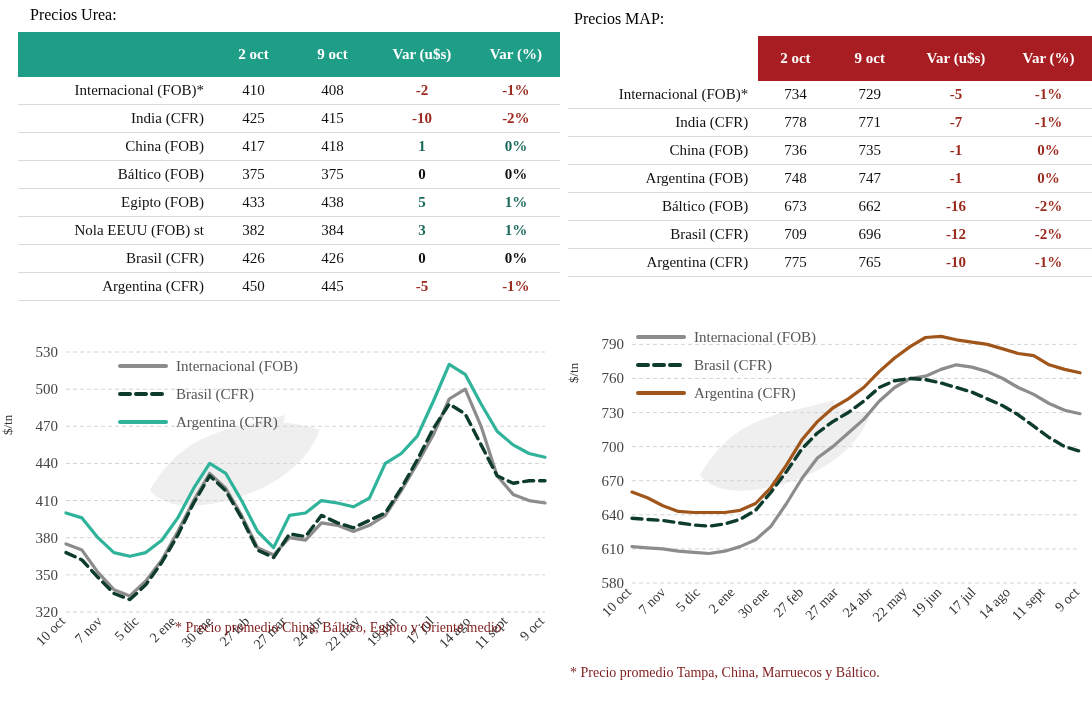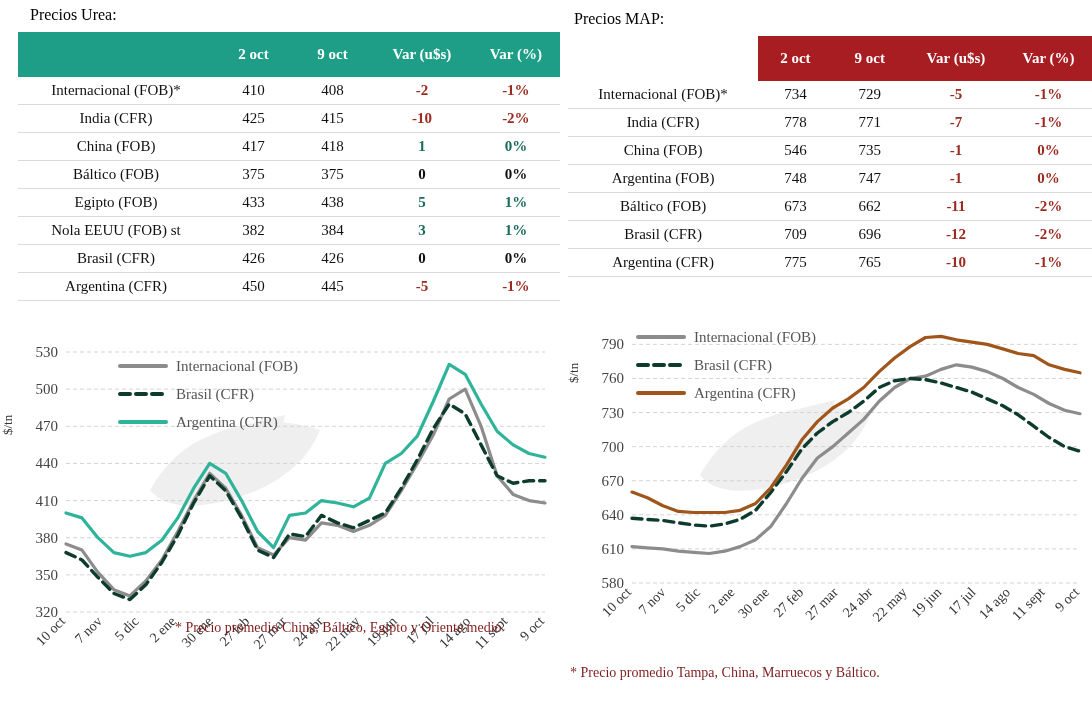--- a/index.html
+++ b/index.html
@@ -25,21 +25,21 @@
     padding:14px 10px;
     text-align:center;
     white-space:nowrap;
   }
   table.price td{
     padding:5px 10px;
     border-bottom:1px solid #d9d9d9;
     white-space:nowrap;
   }
   table.price tr:last-child td{border-bottom:1px solid #d9d9d9;}
-  td.name{text-align:center;color:#111;}
+  td.name{text-align:right;color:#111;}
   td.num{text-align:center;color:#111;}
   td.var{text-align:center;font-weight:bold;}
   .var-neg{color:#9c2b1f;}
   .var-pos{color:#1a6b5b;}
   .var-zero{color:#111;}
 
   
   .urea-head th{background:#1f9e87;}
   .urea-head th.blank{background:#1f9e87;}
   
@@ -248,37 +248,37 @@
         </tr>
         <tr>
           <td class="name">India (CFR)</td>
           <td class="num">778</td>
           <td class="num">771</td>
           <td class="var var-neg">-7</td>
           <td class="var var-neg">-1%</td>
         </tr>
         <tr>
           <td class="name">China (FOB)</td>
-          <td class="num">546</td>
+          <td class="num">736</td>
           <td class="num">735</td>
           <td class="var var-neg">-1</td>
           <td class="var var-neg">0%</td>
         </tr>
         <tr>
           <td class="name">Argentina (FOB)</td>
           <td class="num">748</td>
           <td class="num">747</td>
           <td class="var var-neg">-1</td>
           <td class="var var-neg">0%</td>
         </tr>
         <tr>
           <td class="name">Báltico (FOB)</td>
           <td class="num">673</td>
           <td class="num">662</td>
-          <td class="var var-neg">-11</td>
+          <td class="var var-neg">-16</td>
           <td class="var var-neg">-2%</td>
         </tr>
         <tr>
           <td class="name">Brasil (CFR)</td>
           <td class="num">709</td>
           <td class="num">696</td>
           <td class="var var-neg">-12</td>
           <td class="var var-neg">-2%</td>
         </tr>
         <tr>

